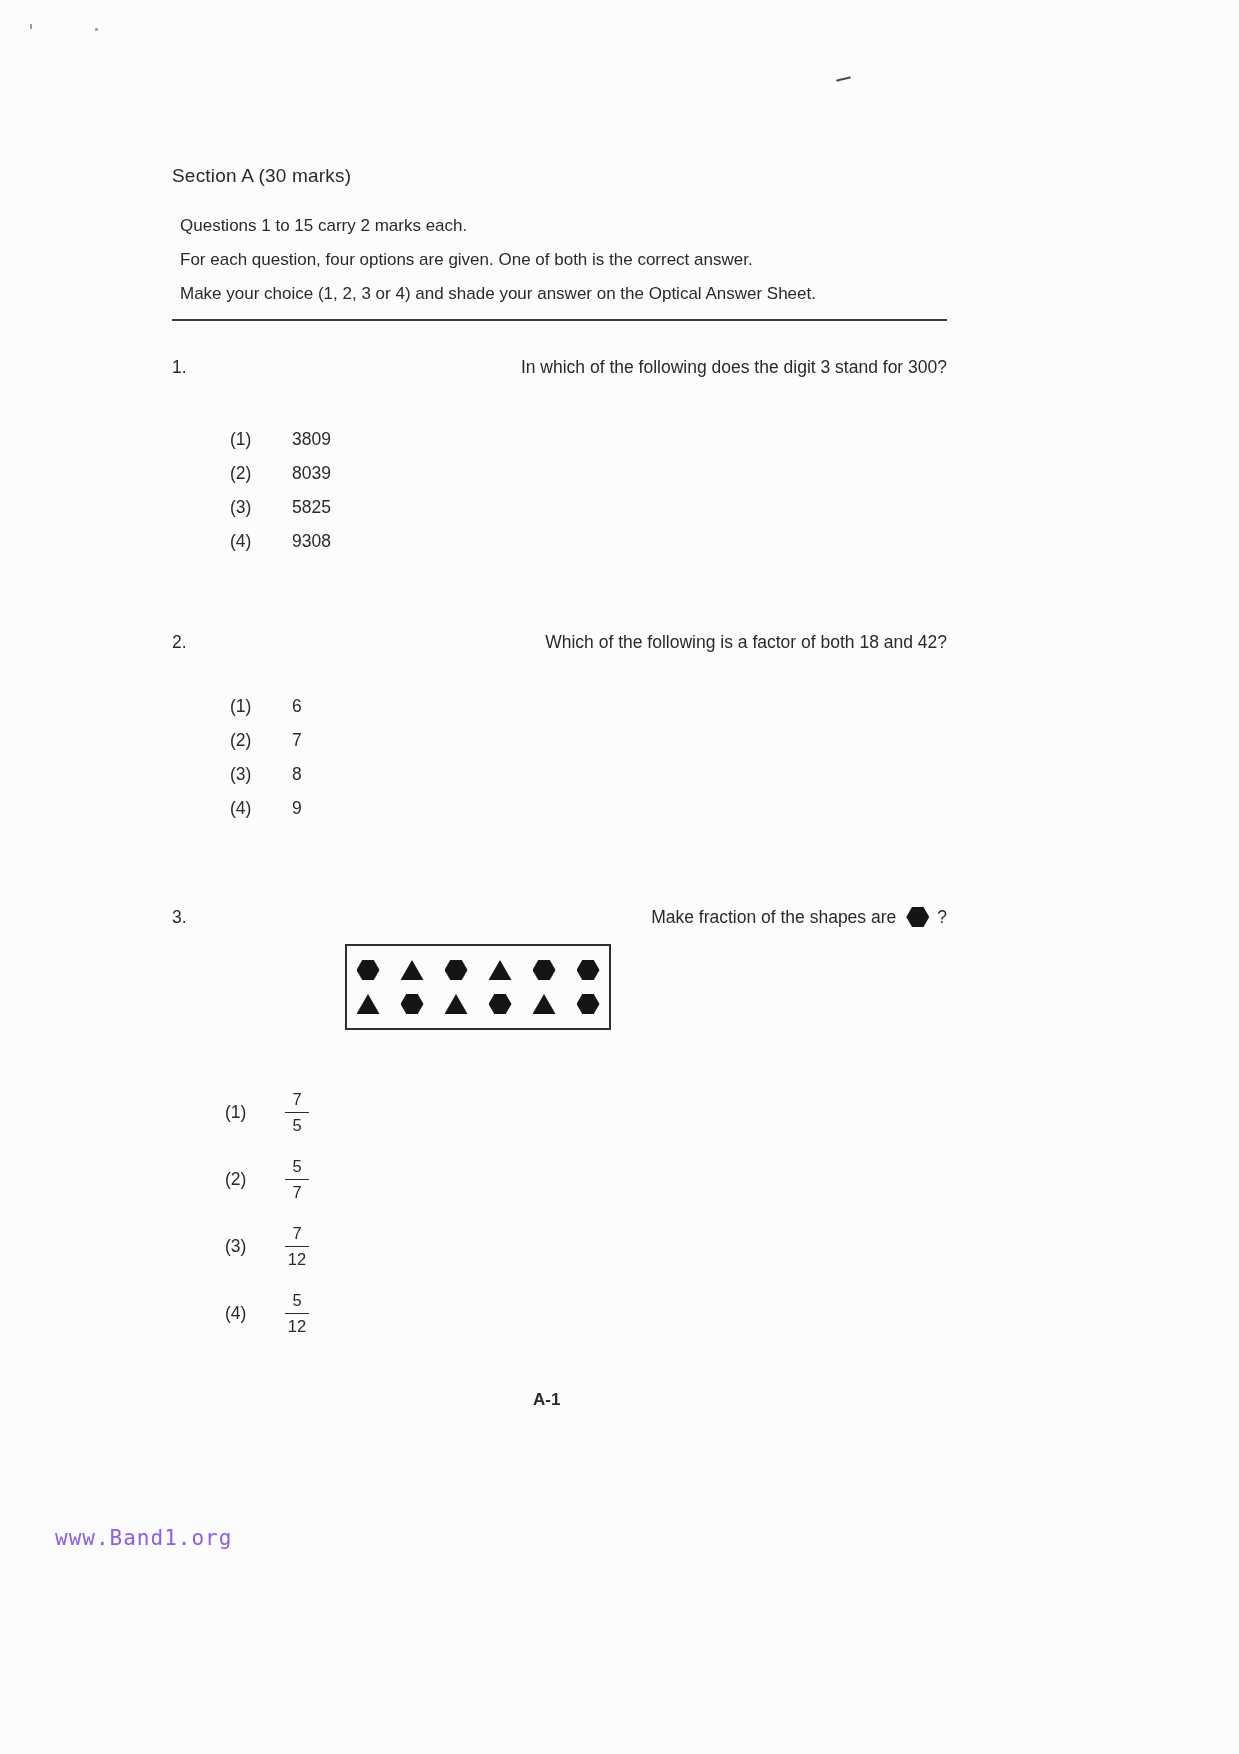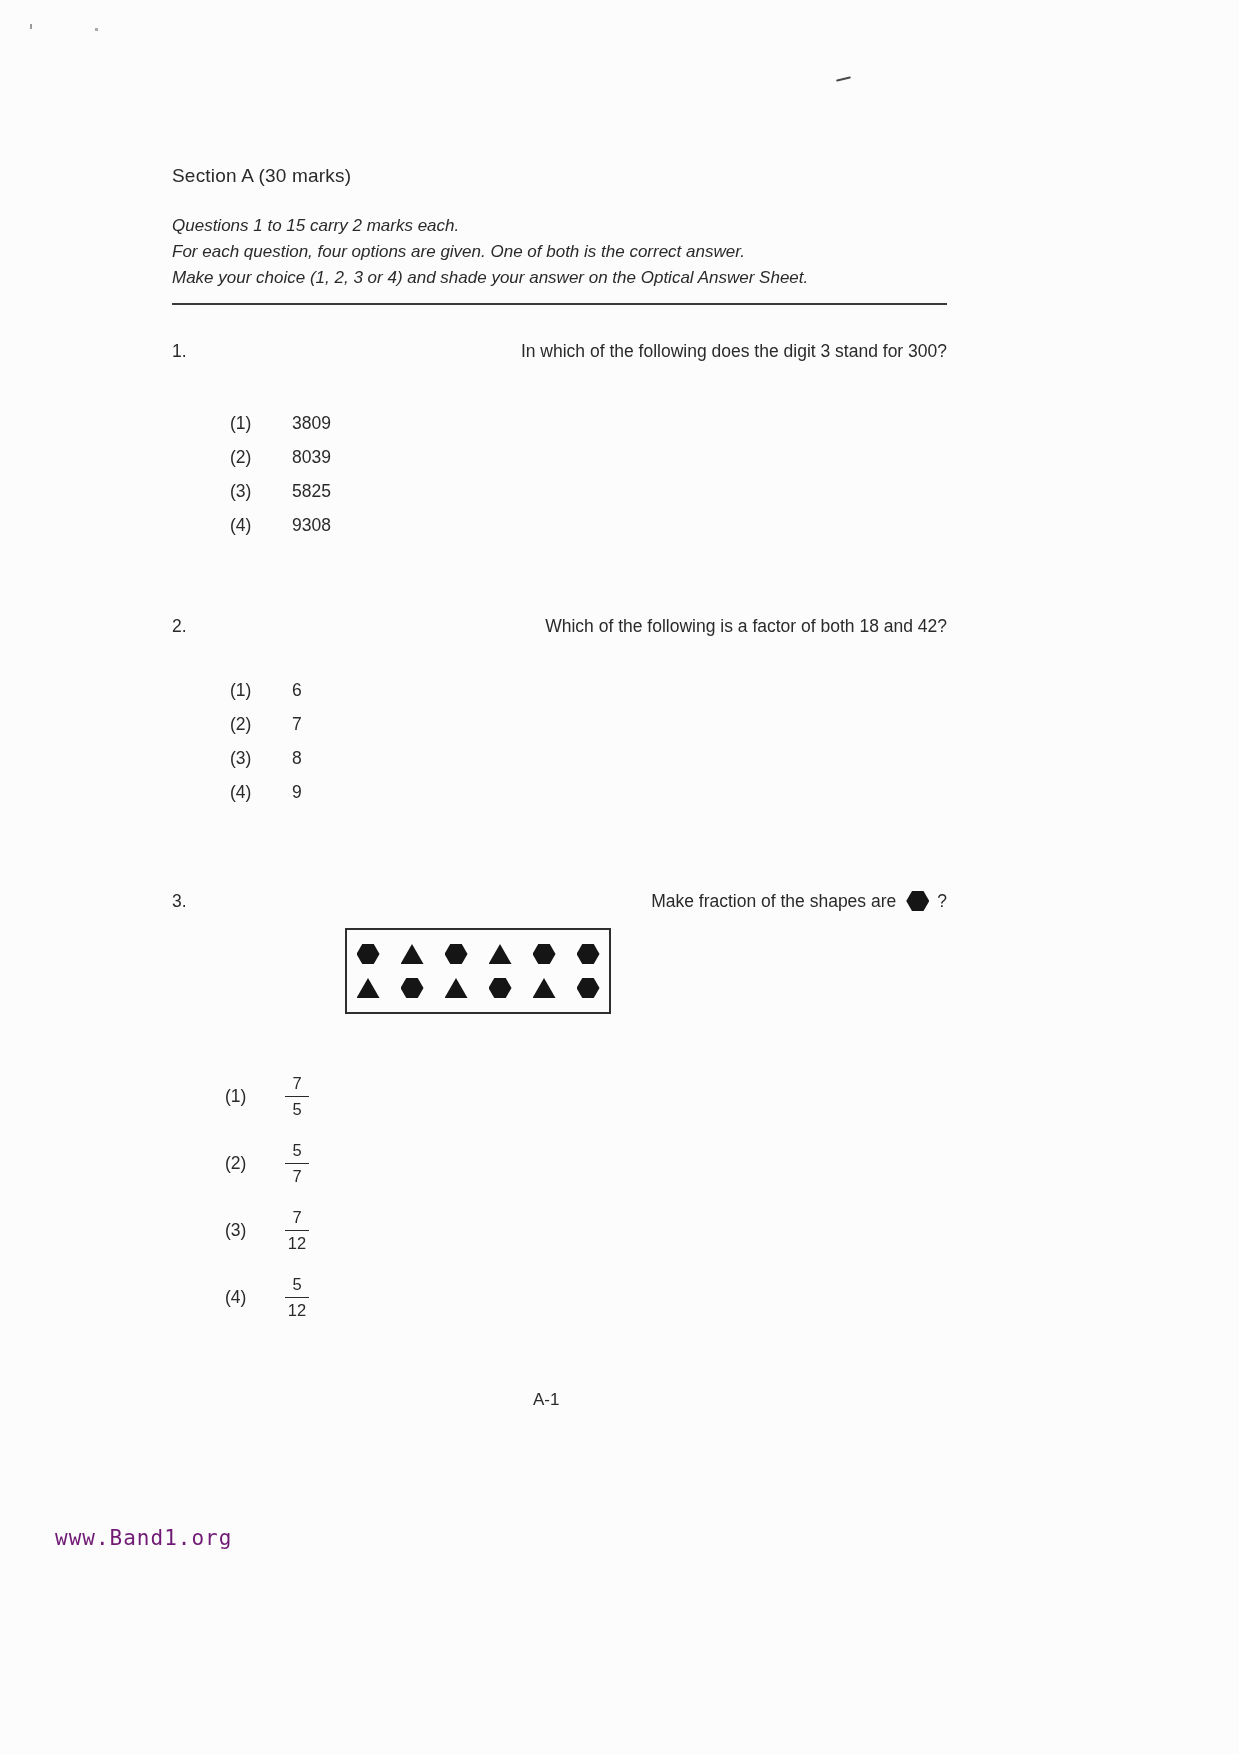--- a/index.html
+++ b/index.html
@@ -8,21 +8,21 @@
     width: 1239px;
     height: 1754px;
     background: #fcfcfc;
     font-family: "Liberation Sans", sans-serif;
     color: #2a2a2a;
     overflow: hidden;
   }
   .content { position: absolute; left: 172px; top: 165px; width: 775px; }
 
   .section-title { font-size: 19px; font-weight: normal; margin: 0 0 26px 0; letter-spacing: 0.2px; }
-  .instructions p { margin: 0; font-size: 17px; line-height: 26px; font-style: italic; }
+  .instructions p { margin: 8px; font-size: 17px; line-height: 26px; }
   .divider { border: none; border-top: 2px solid #3a3a3a; margin: 12px 0 0 0; width: 100%; }
 
   .question { display: flex; font-size: 17.5px; align-items: baseline; }
   .qnum { width: 58px; flex-shrink: 0; }
   .qtext { flex: 1; text-align: right; }
   .q1 { margin-top: 36px; }
   .q2 { margin-top: 74px; }
   .q3 { margin-top: 82px; }
 
   .opts { margin: 44px 0 0 58px; }
@@ -48,25 +48,25 @@
   .shape.hexagon { clip-path: polygon(25% 0, 75% 0, 100% 50%, 75% 100%, 25% 100%, 0 50%); }
   .shape.triangle { clip-path: polygon(50% 0, 100% 100%, 0 100%); }
 
   .fopts { margin: 55px 0 0 53px; }
   .fopt { display: flex; align-items: center; margin-bottom: 13px; font-size: 17.5px; height: 54px; }
   .fopt .olabel { width: 60px; }
   .fraction { display: inline-block; text-align: center; font-size: 16.5px; line-height: 1.15; }
   .fraction .num { display: block; border-bottom: 1.5px solid #2a2a2a; padding: 0 5px 3px; min-width: 14px; }
   .fraction .den { display: block; padding-top: 3px; }
 
-  .page-number { position: absolute; left: 533px; top: 1390px; font-size: 17px; }
+  .page-number { position: absolute; left: 533px; top: 1390px; font-size: 17px; font-weight: bold; }
   .site-footer {
     position: absolute; left: 55px; top: 1526px;
     font-family: "DejaVu Sans Mono", monospace;
-    font-size: 21px; color: #701a75; letter-spacing: 1px;
+    font-size: 21px; color: #8b5cf6; letter-spacing: 1px;
   }
 
   .scan-dash {
     position: absolute; left: 836px; top: 78px;
     width: 15px; height: 2px; background: #4a4a4a;
     transform: rotate(-14deg); border-radius: 1px;
   }
   .scan-speck-1 { position: absolute; left: 30px; top: 24px; width: 2px; height: 5px; background: #9a9a9a; }
   .scan-speck-2 { position: absolute; left: 95px; top: 28px; width: 3px; height: 3px; background: #aaa; }
 </style>

